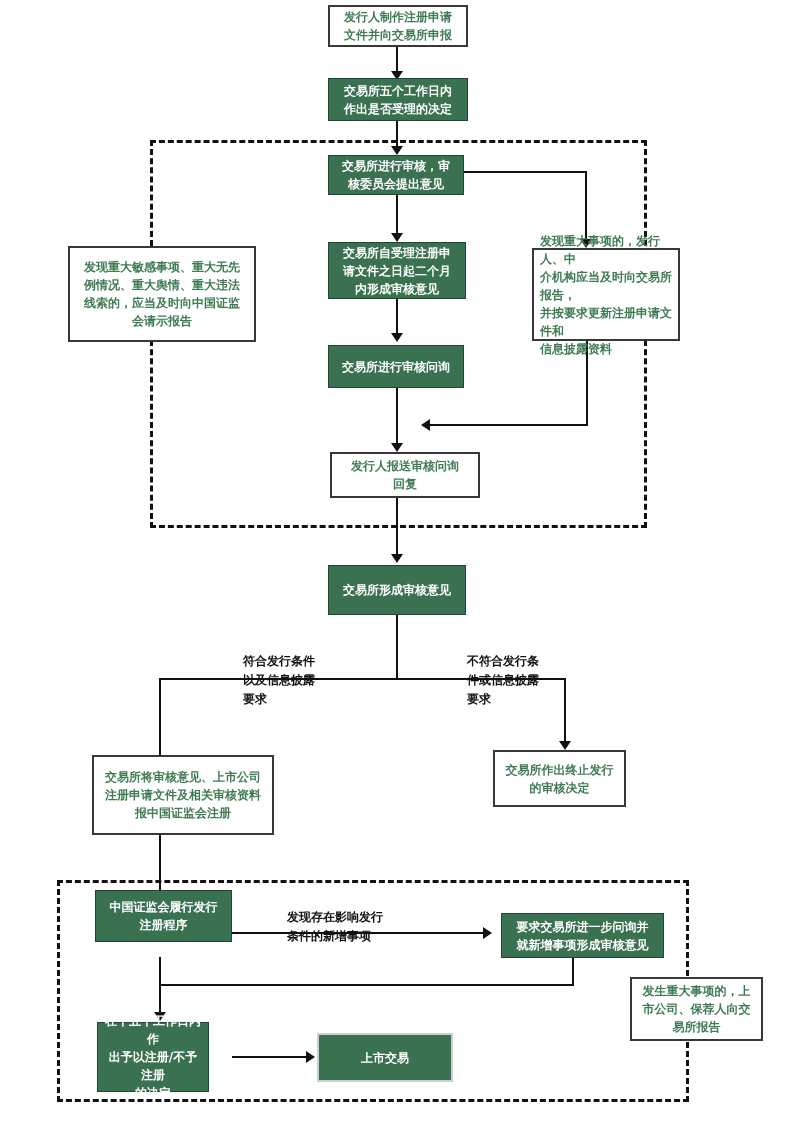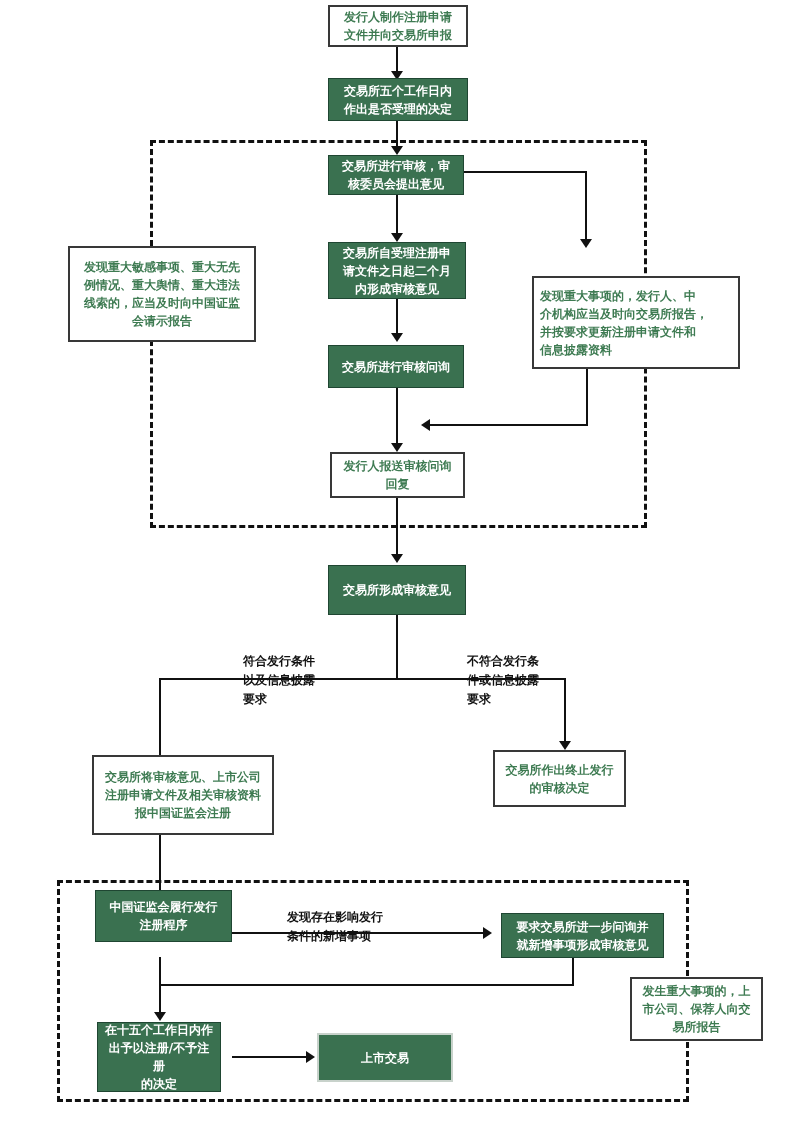--- a/index.html
+++ b/index.html
@@ -98,38 +98,38 @@
 作出是否受理的决定</div>
   <div class="box green-box" style="left:328px;top:155px;width:136px;height:40px;">交易所进行审核，审
 核委员会提出意见</div>
   <div class="box green-box" style="left:328px;top:242px;width:138px;height:57px;">交易所自受理注册申
 请文件之日起二个月
 内形成审核意见</div>
   <div class="box white-box" style="left:68px;top:246px;width:188px;height:96px;">发现重大敏感事项、重大无先
 例情况、重大舆情、重大违法
 线索的，应当及时向中国证监
 会请示报告</div>
-  <div class="box white-box left-text" style="left:532px;top:248px;width:208px;height:93px;margin-top:28px;">发现重大事项的，发行人、中
+  <div class="box white-box left-text" style="left:532px;top:248px;width:148px;height:93px;">发现重大事项的，发行人、中
 介机构应当及时向交易所报告，
 并按要求更新注册申请文件和
 信息披露资料</div>
   <div class="box green-box" style="left:328px;top:345px;width:136px;height:43px;">交易所进行审核问询</div>
-  <div class="box white-box" style="left:330px;top:452px;width:135px;height:46px;">发行人报送审核问询
+  <div class="box white-box" style="left:330px;top:452px;width:150px;height:46px;">发行人报送审核问询
 回复</div>
   <div class="box green-box" style="left:328px;top:565px;width:138px;height:50px;">交易所形成审核意见</div>
   <div class="box white-box" style="left:68px;top:755px;width:182px;height:80px;margin-left:24px;">交易所将审核意见、上市公司
 注册申请文件及相关审核资料
 报中国证监会注册</div>
   <div class="box white-box" style="left:493px;top:750px;width:133px;height:57px;">交易所作出终止发行
 的审核决定</div>
   <div class="box green-box" style="left:95px;top:890px;width:137px;height:52px;">中国证监会履行发行
 注册程序</div>
   <div class="box green-box" style="left:493px;top:913px;width:163px;height:45px;margin-left:8px;">要求交易所进一步问询并
 就新增事项形成审核意见</div>
   <div class="box white-box" style="left:630px;top:977px;width:133px;height:64px;">发生重大事项的，上
 市公司、保荐人向交
 易所报告</div>
-  <div class="box green-box" style="left:97px;top:1022px;width:124px;height:70px;">在十五个工作日内作
+  <div class="box green-box" style="left:97px;top:1022px;width:112px;height:70px;">在十五个工作日内作
 出予以注册/不予注册
 的决定</div>
   <div class="box green-box light-border" style="left:317px;top:1033px;width:136px;height:49px;">上市交易</div>
 
 </div>
 
 </body></html>

